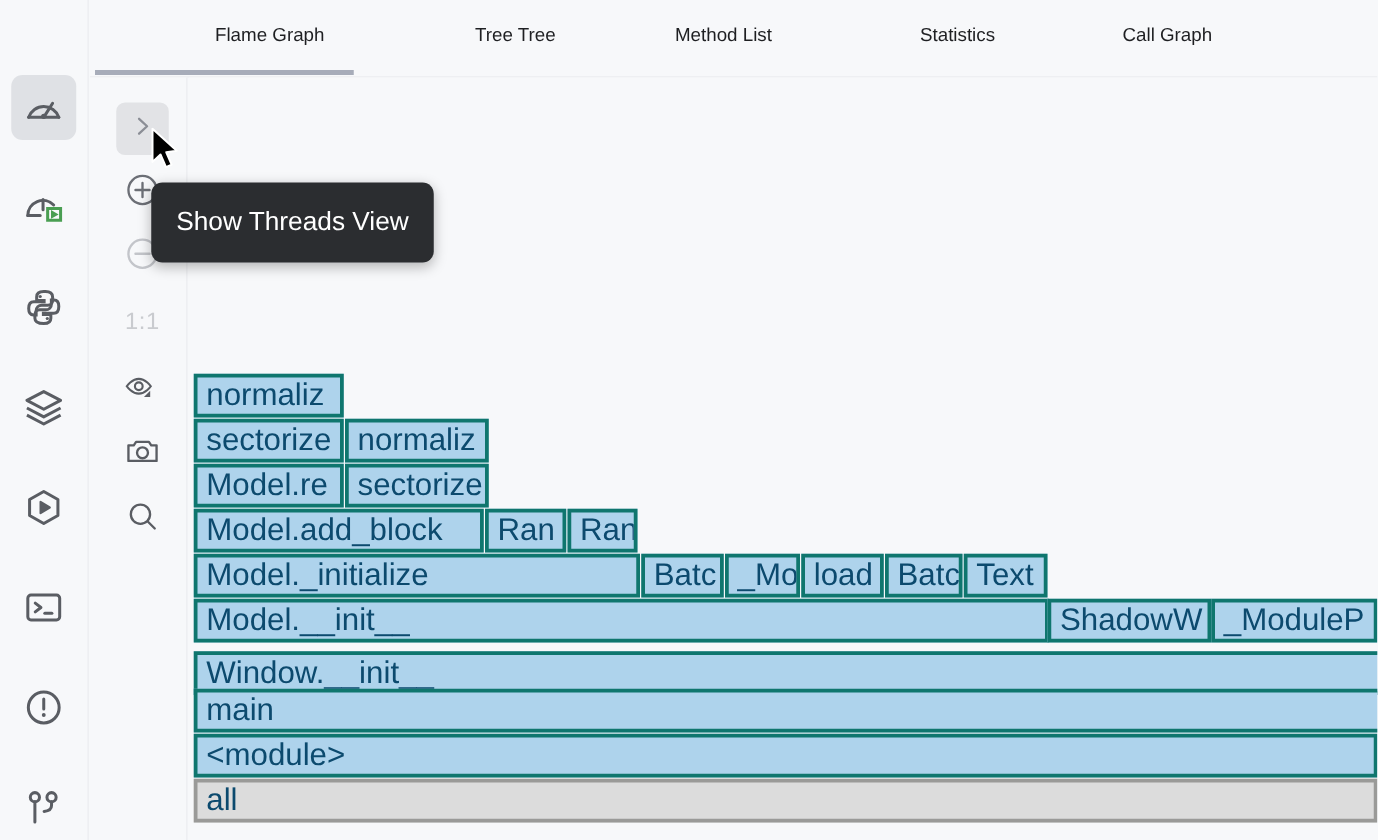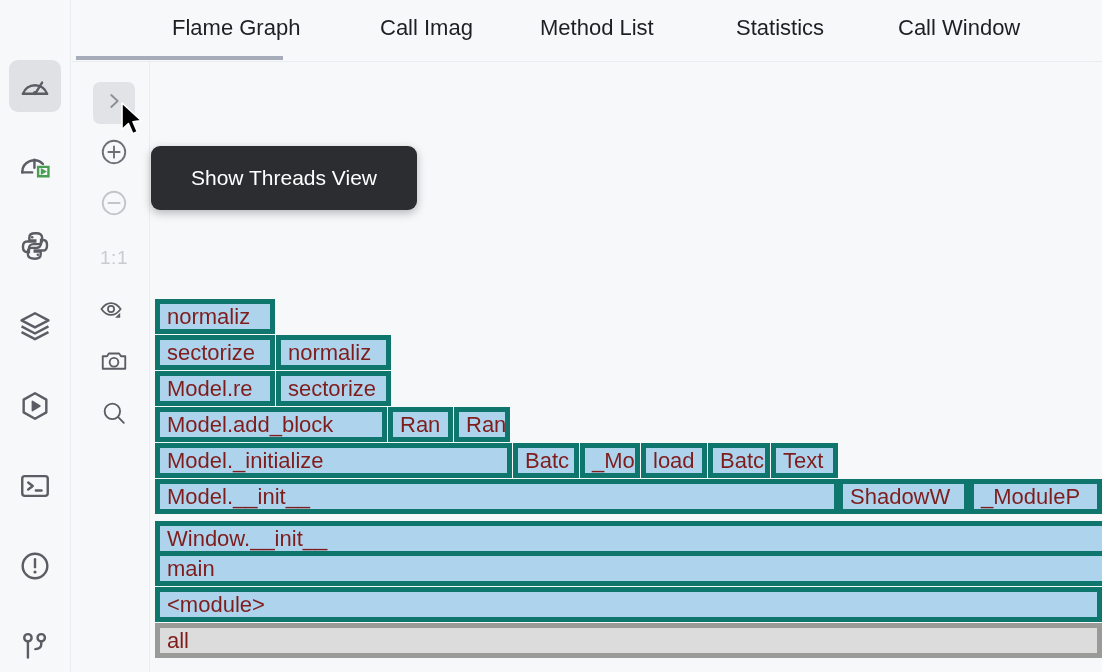--- a/index.html
+++ b/index.html
@@ -42,54 +42,53 @@
   }
 
   
   .tabs-bar {
     position: absolute; left: 72px; top: 0; width: 1030px; height: 62px;
     background: #f7f8fa; border-bottom: 1px solid #ebecf0;
   }
   .tab {
     position: absolute; top: 0; height: 62px;
     display: flex; align-items: center;
-    font-size: 22px; color: #1e1f22;
+    font-size: 15px; color: #1e1f22;
     padding: 0 0 6px 0; white-space: nowrap;
   }
   .tab-underline {
     position: absolute; height: 4px; background: #a7acb9; bottom: 1px;
   }
 
   
   .flame-canvas {
     position: absolute; left: 151px; top: 62px;
     width: 951px; height: 610px; background: #f7f8fa; overflow: hidden;
   }
   .frame {
     position: absolute; height: 35px;
     background: #aed3ec;
-    border: 5px solid #0f766e;
+    border: 3px solid #0f766e;
     display: flex; align-items: center;
     overflow: hidden; white-space: nowrap;
-    font-size: 22px; color: #7f1d1d;
+    font-size: 25px; color: #0c4a6e;
     padding-left: 7px;
   }
   .frame.root { background: #dcdcdc; border-color: #9a9a98; }
 
   
   .tooltip {
     position: absolute; left: 121px; top: 146px;
     background: #2b2d30; color: #ffffff;
     border-radius: 9px;
-    padding: 0 40px; height: 64px;
+    padding: 0 20px; height: 64px;
     display: flex; align-items: center;
     font-size: 21px;
     box-shadow: 0 3px 10px rgba(0,0,0,.28);
     z-index: 40;
-    margin-left: 30px;
   }
 
   
   .cursor { position: absolute; left: 120px; top: 102px; z-index: 60; }
 </style>
 </head>
 <body>
 
 <div id="app">
 
@@ -167,24 +166,24 @@
           <circle cx="16.4" cy="6.2" r="2.6"></circle>
           <path d="M7 8.8v11.4"></path>
           <path d="M16.4 8.8v2.1c0 2.1-1.8 3.1-4.2 3.3"></path>
         </svg>
       </span>
     </div>
   </div>
 
   <div class="tabs-bar">
     <div class="tab" style="left:100px">Flame Graph</div>
-    <div class="tab" style="left:308px">Call Imag</div>
+    <div class="tab" style="left:308px">Tree Tree</div>
     <div class="tab" style="left:468px">Method List</div>
     <div class="tab" style="left:664px">Statistics</div>
-    <div class="tab" style="left:826px">Call Window</div>
+    <div class="tab" style="left:826px">Call Graph</div>
     <div class="tab-underline" style="left:4px; width:207px"></div>
   </div>
 
   <div class="flame-toolbar"></div>
 
   <div class="tool-btn hovered" style="top:82px">
     <span>
       <svg width="22" height="22" viewBox="0 0 24 24" fill="none" stroke="#8b8e96" stroke-width="2" stroke-linecap="round" stroke-linejoin="round">
         <path d="M9 5.5 16 12l-7 6.5"></path>
       </svg>

